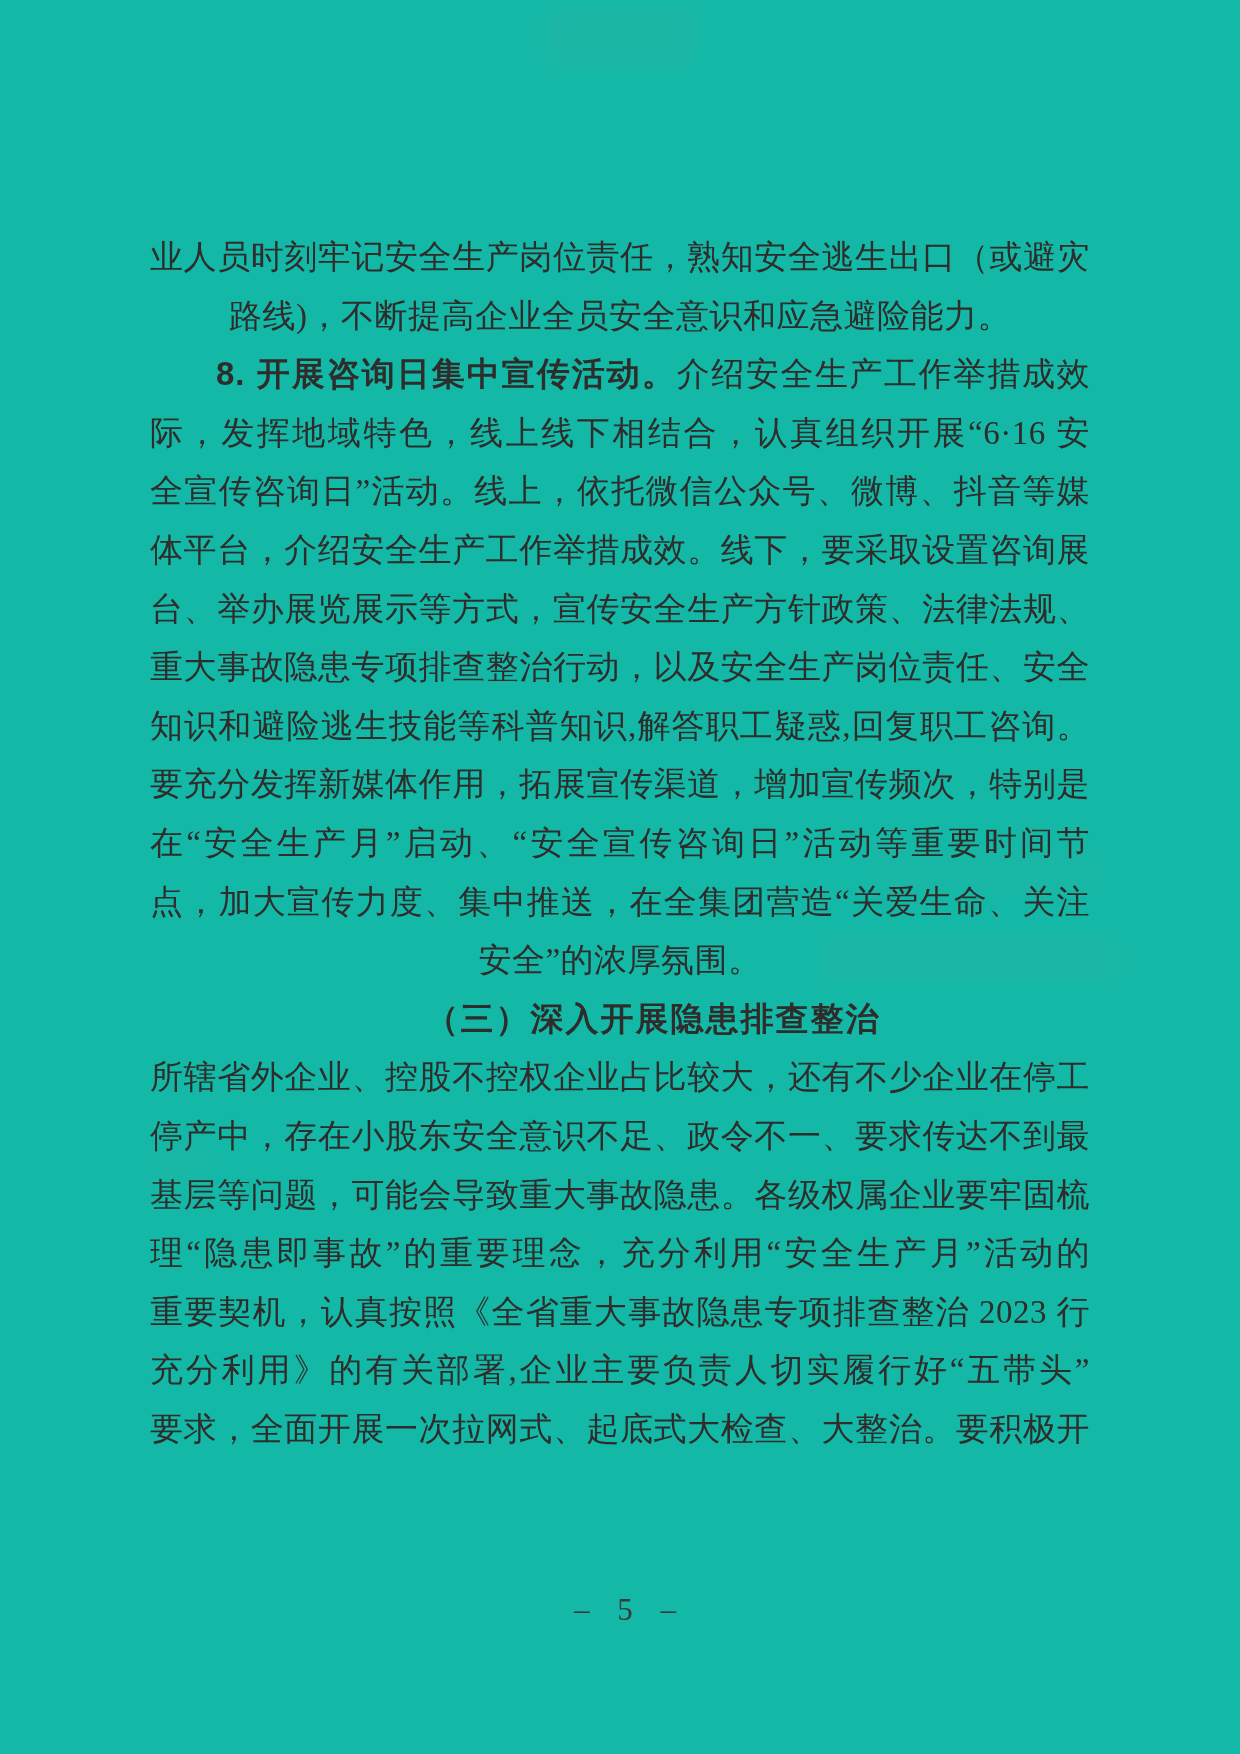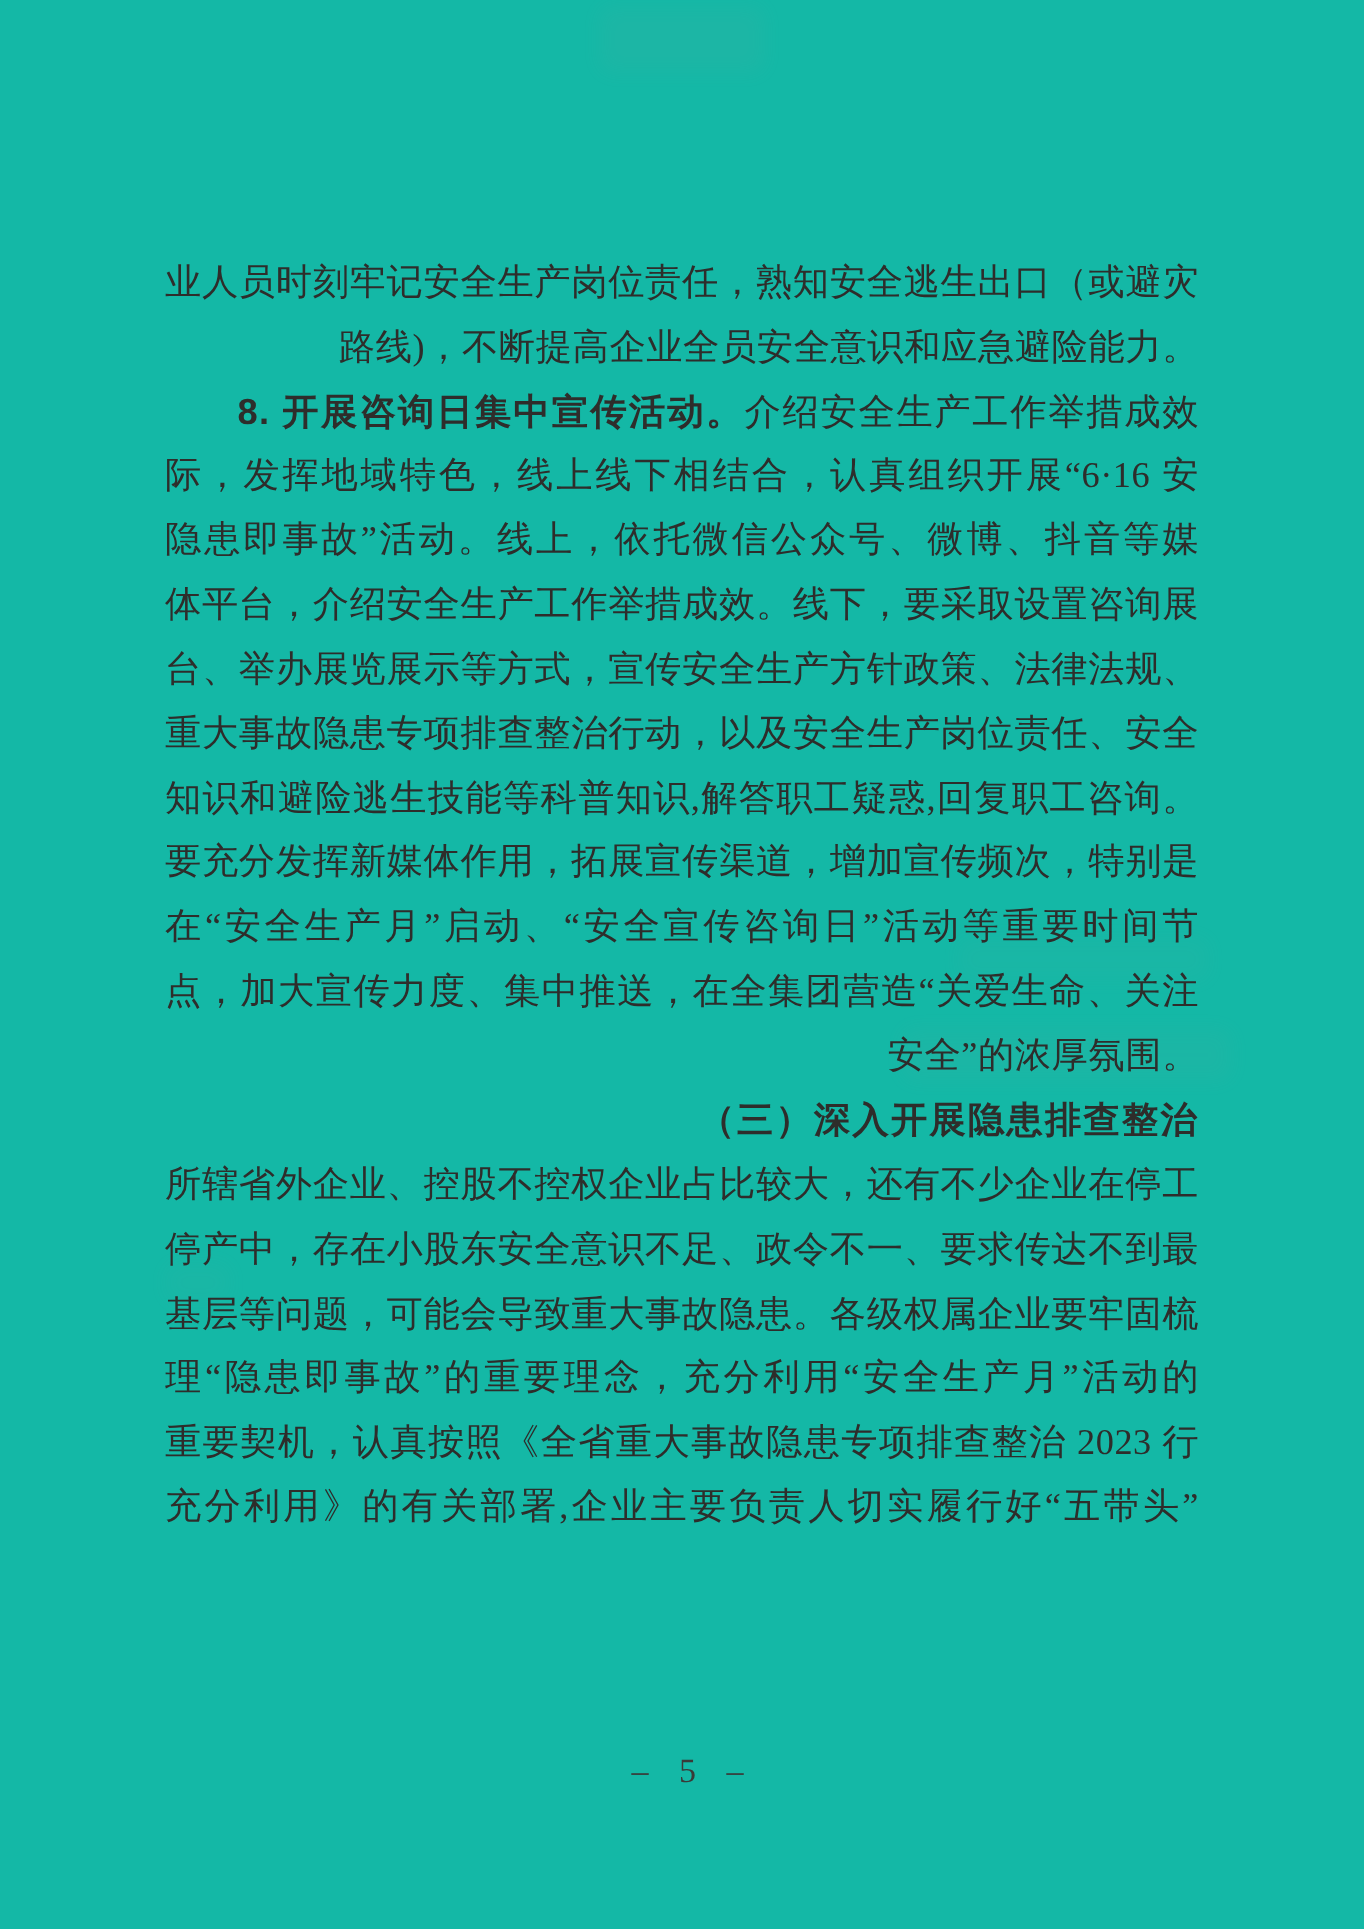--- a/index.html
+++ b/index.html
@@ -37,21 +37,21 @@
     left: 150px;
     top: 228px;
     width: 940px;
   }
   .line {
     height: 58.6px;
     line-height: 58.6px;
     font-size: 33px;
     letter-spacing: 0.5px;
     white-space: nowrap;
-    text-align: right;
+    text-align: center;
   }
   .line.j {
     white-space: normal;
     text-align: justify;
     text-align-last: justify;
     text-justify: inter-character;
     word-break: break-all;
   }
   .line.indent { text-indent: 2em; }
   .seg-b {
@@ -86,37 +86,38 @@
   <div class="smudge s4"></div>
 
   <div class="textblock">
 
     <div class="line j">业人员时刻牢记安全生产岗位责任，熟知安全逃生出口（或避灾</div>
     <div class="line">路线)，不断提高企业全员安全意识和应急避险能力。</div>
 
     <div class="line j indent"><span class="seg-b">8. 开展咨询日集中宣传活动。</span><span>介绍安全生产工作举措成效</span></div>
 
     <div class="line j">际，发挥地域特色，线上线下相结合，认真组织开展“6·16 安</div>
-    <div class="line j">隐患即事故”活动。线上，依托微信公众号、微博、抖音等媒</div>
+    <div class="line j">全宣传咨询日”活动。线上，依托微信公众号、微博、抖音等媒</div>
     <div class="line j">体平台，介绍安全生产工作举措成效。线下，要采取设置咨询展</div>
     <div class="line j">台、举办展览展示等方式，宣传安全生产方针政策、法律法规、</div>
     <div class="line j">重大事故隐患专项排查整治行动，以及安全生产岗位责任、安全</div>
     <div class="line j">知识和避险逃生技能等科普知识,解答职工疑惑,回复职工咨询。</div>
     <div class="line j">要充分发挥新媒体作用，拓展宣传渠道，增加宣传频次，特别是</div>
     <div class="line j">在“安全生产月”启动、“安全宣传咨询日”活动等重要时间节</div>
     <div class="line j">点，加大宣传力度、集中推送，在全集团营造“关爱生命、关注</div>
     <div class="line">安全”的浓厚氛围。</div>
 
     <div class="line indent kai">（三）深入开展隐患排查整治</div>
 
 
     <div class="line j">所辖省外企业、控股不控权企业占比较大，还有不少企业在停工</div>
     <div class="line j">停产中，存在小股东安全意识不足、政令不一、要求传达不到最</div>
     <div class="line j">基层等问题，可能会导致重大事故隐患。各级权属企业要牢固梳</div>
     <div class="line j">理“隐患即事故”的重要理念，充分利用“安全生产月”活动的</div>
     <div class="line j">重要契机，认真按照《全省重大事故隐患专项排查整治 2023 行</div>
     <div class="line j">充分利用》的有关部署,企业主要负责人切实履行好“五带头”</div>
+    <div class="line j">要求，全面开展一次拉网式、起底式大检查、大整治。要积极开</div>
 
   </div>
 
   <div class="page-number">– 5 –</div>
 
 </div>
 
 </body></html>

